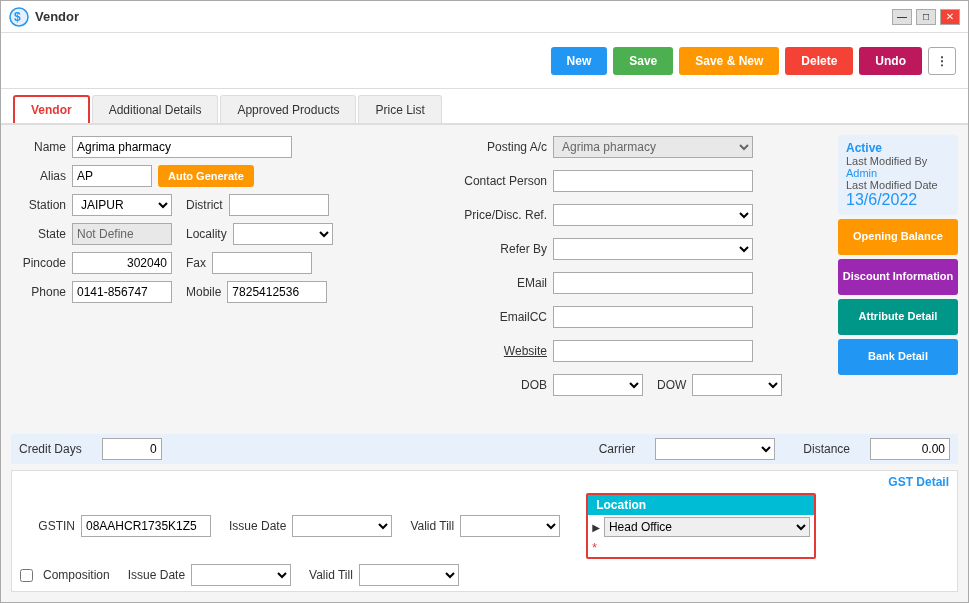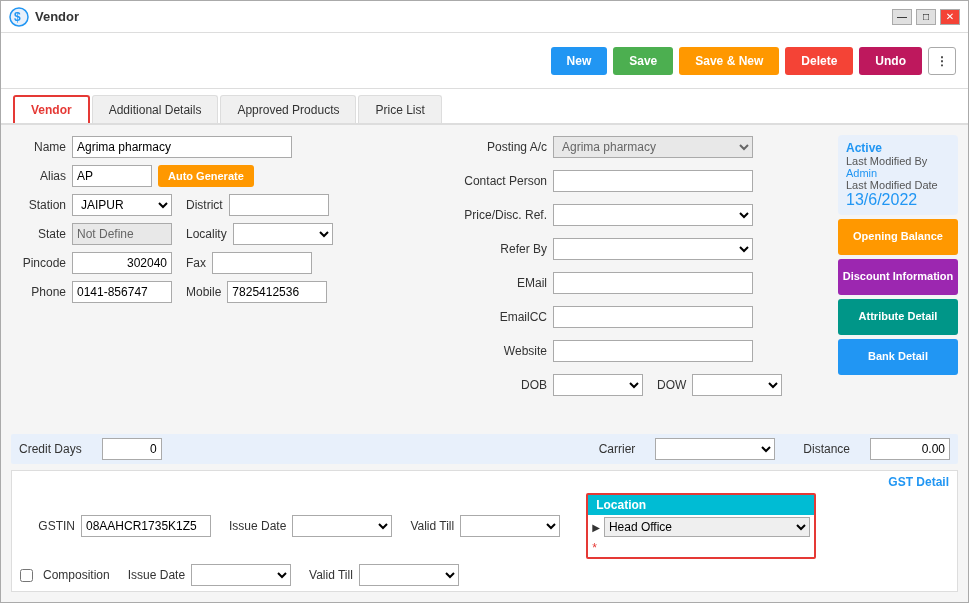--- a/index.html
+++ b/index.html
@@ -204,21 +204,21 @@
             <span class="label" style="min-width:90px;">EMail</span>
             <input type="text" class="input-field" style="width: 200px;" value="">
           </div>
 
           <div class="form-row">
             <span class="label" style="min-width:90px;">EmailCC</span>
             <input type="text" class="input-field" style="width: 200px;" value="">
           </div>
 
           <div class="form-row">
-            <span class="label" style="min-width:90px;">Website</span>
+            <span class="label" style="min-width:90px;text-decoration:underline;">Website</span>
             <input type="text" class="input-field" style="width: 200px;" value="">
           </div>
 
           <div class="form-row">
             <span class="label" style="min-width:90px;">DOB</span>
             <select class="input-field" style="width:90px;"><option></option></select>
             <span class="inline-label" style="margin-left:8px;">DOW</span>
             <select class="input-field" style="width:90px;"><option></option></select>
           </div>
         </div>

